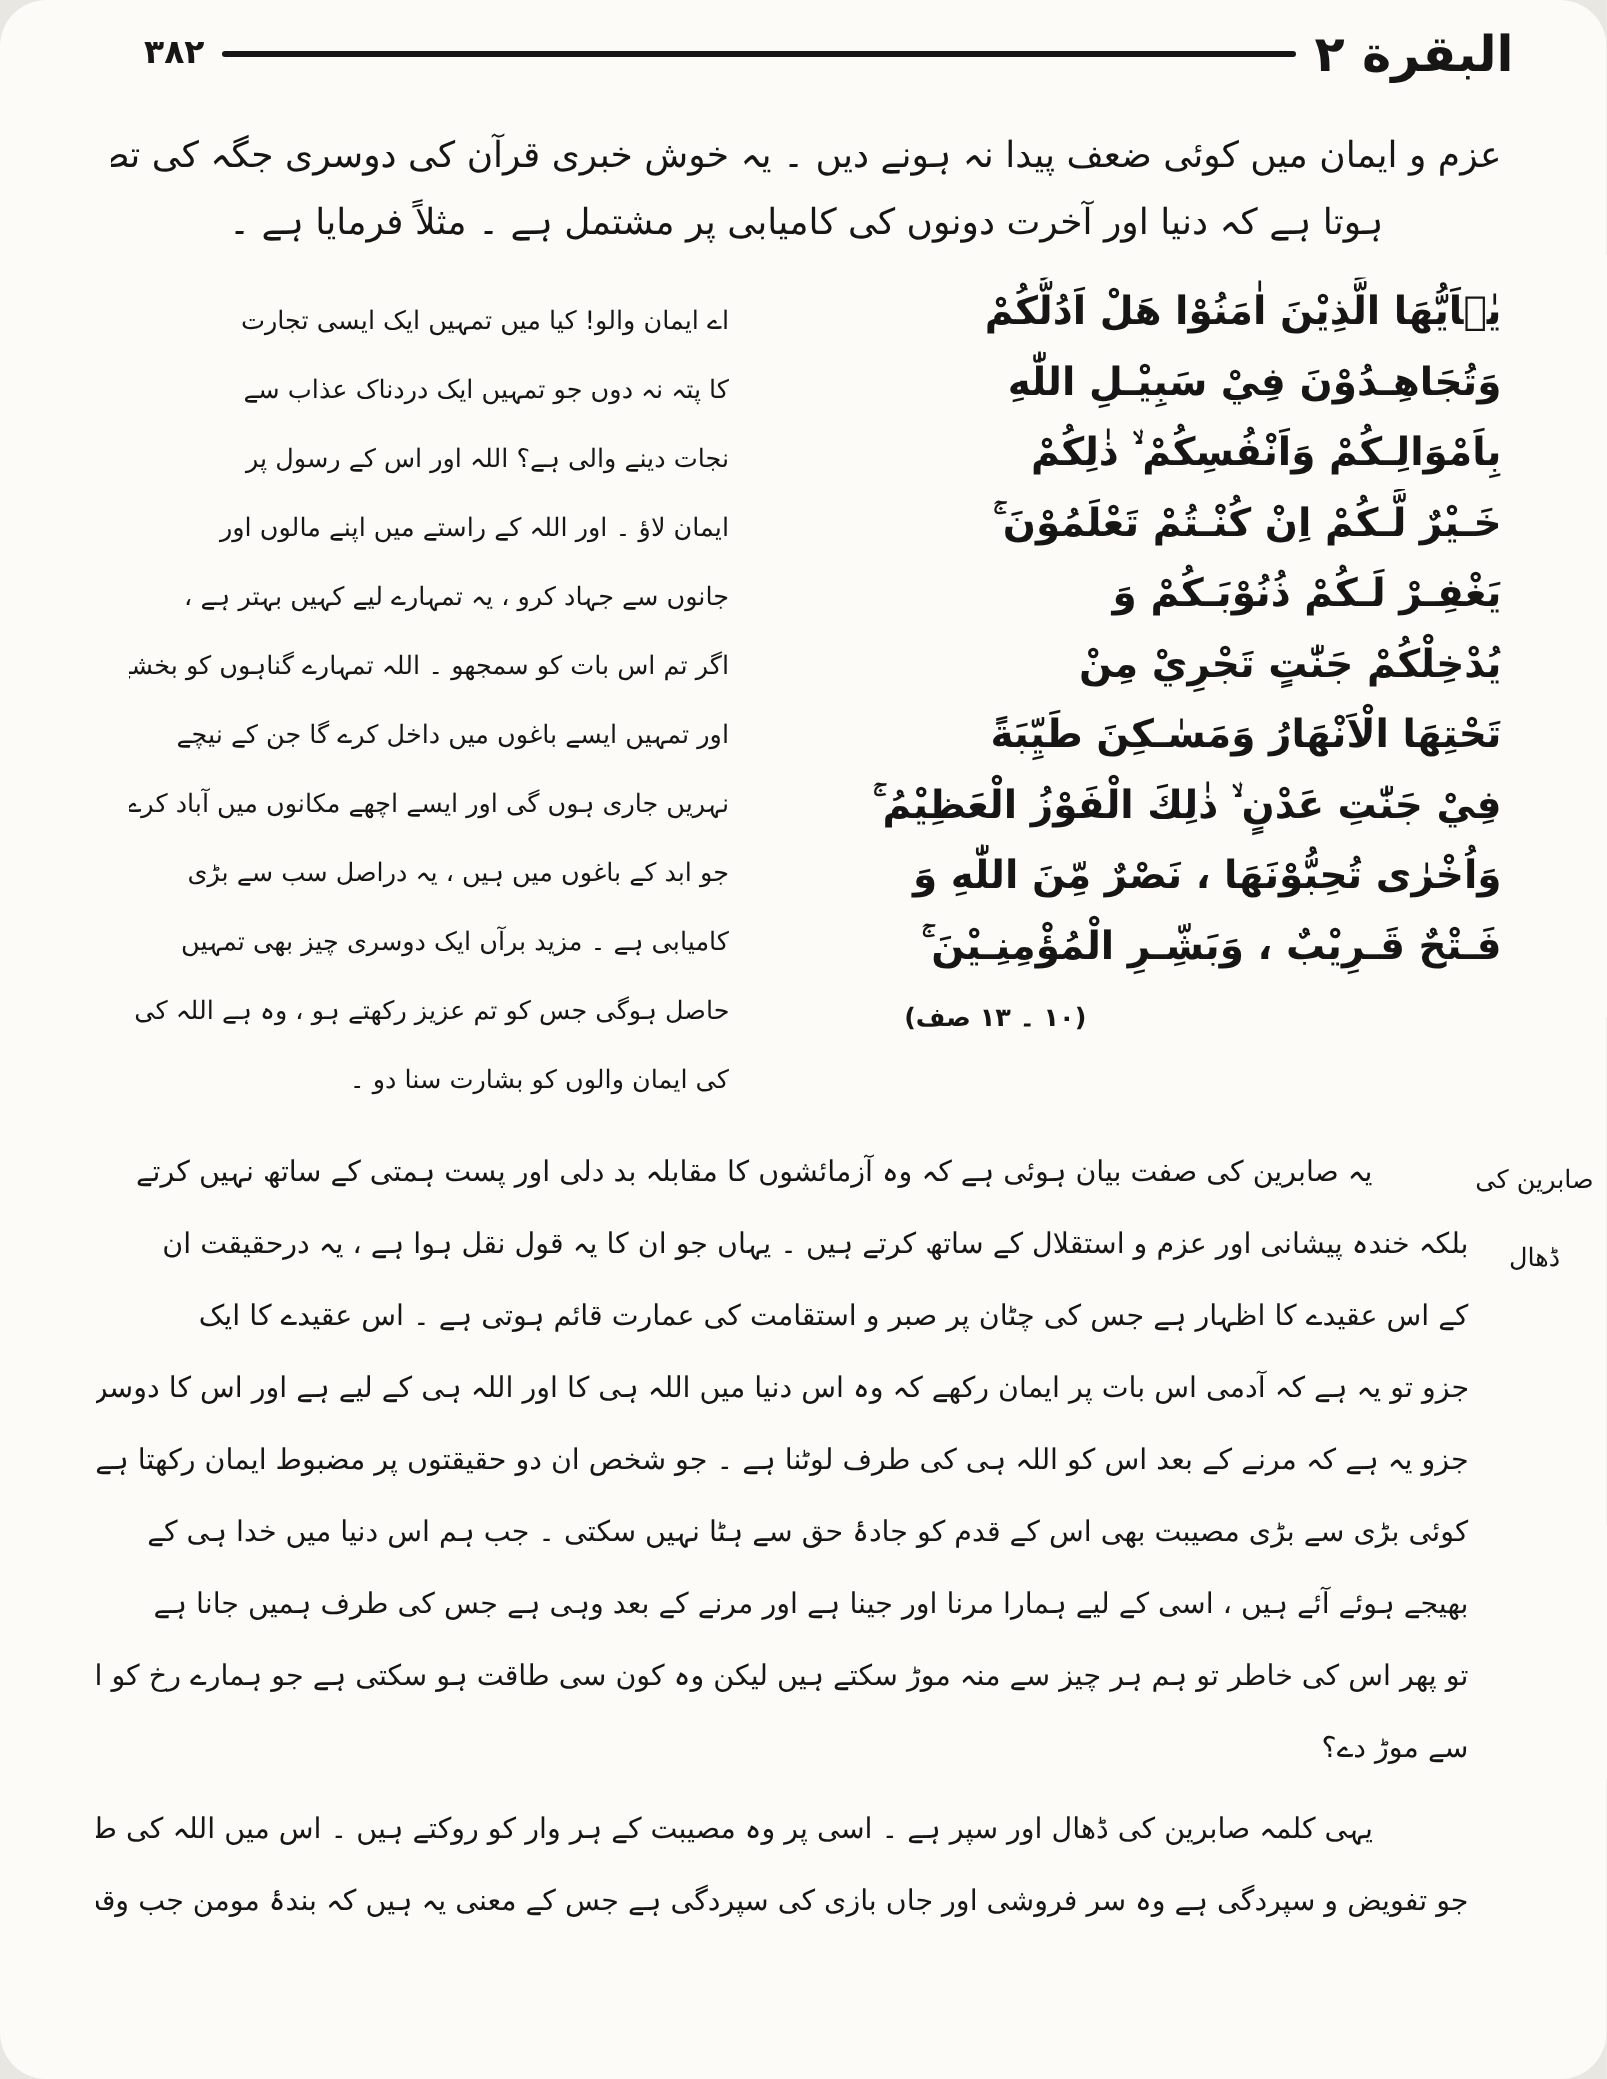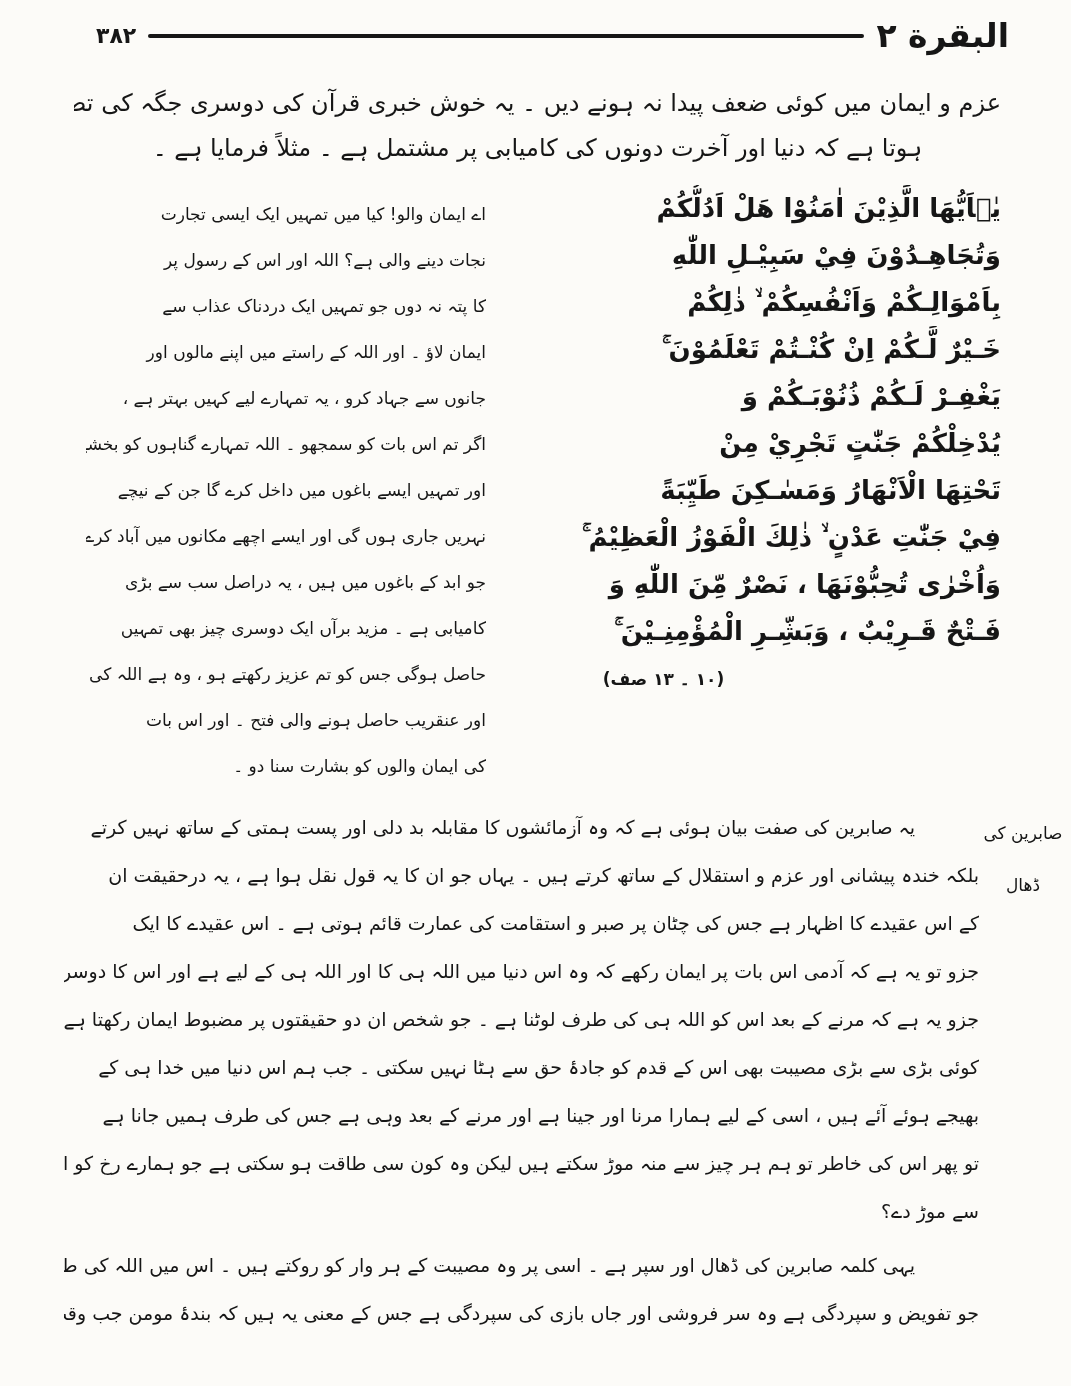--- a/index.html
+++ b/index.html
@@ -5,20 +5,21 @@
   * { margin:0; padding:0; box-sizing:border-box; }
   html,body { background:#e9e7e1; }
   .page {
     position:relative;
     width:1071px; height:1386px;
     margin:0 auto;
     background:#fcfbf8;
     color:#161616;
     font-family:"DejaVu Sans", sans-serif;
     overflow:hidden;
+    border-radius:31px;
   }
   
   .page-header {
     display:flex; align-items:center;
     margin:16px 62px 0 96px; gap:12px;
     direction:ltr;
   }
   .pageno { font-size:22px; font-weight:bold; letter-spacing:1px; }
   .rule   { flex:1; height:4px; background:#161616; border-radius:2px; }
   .surah  { font-size:33px; font-weight:bold; }
@@ -99,31 +100,30 @@
           <div class="a-line">تَحْتِهَا الْاَنْهَارُ وَمَسٰـكِنَ طَيِّبَةً</div>
           <div class="a-line">فِيْ جَنّٰتِ عَدْنٍ ۙ ذٰلِكَ الْفَوْزُ الْعَظِيْمُ ۚ</div>
           <div class="a-line">وَاُخْرٰى تُحِبُّوْنَهَا ، نَصْرٌ مِّنَ اللّٰهِ وَ</div>
           <div class="a-line">فَـتْحٌ قَـرِيْبٌ ، وَبَشِّـرِ الْمُؤْمِنِـيْنَ ۚ</div>
         </div>
       <div class="reference">(۱۰ ۔ ۱۳ صف)</div>
     </div>
     <div class="trans-col">
       <div>
           <div class="t-line">اے ایمان والو! کیا میں تمہیں ایک ایسی تجارت</div>
+          <div class="t-line">کا پتہ نہ دوں جو تمہیں ایک دردناک عذاب سے</div>
           <div class="t-line">نجات دینے والی ہے؟ اللہ اور اس کے رسول پر</div>
-          <div class="t-line">کا پتہ نہ دوں جو تمہیں ایک دردناک عذاب سے</div>
           <div class="t-line">ایمان لاؤ ۔ اور اللہ کے راستے میں اپنے مالوں اور</div>
           <div class="t-line">جانوں سے جہاد کرو ، یہ تمہارے لیے کہیں بہتر ہے ،</div>
           <div class="t-line">اگر تم اس بات کو سمجھو ۔ اللہ تمہارے گناہوں کو بخشے گا ۔</div>
           <div class="t-line">اور تمہیں ایسے باغوں میں داخل کرے گا جن کے نیچے</div>
           <div class="t-line">نہریں جاری ہوں گی اور ایسے اچھے مکانوں میں آباد کرے گا</div>
           <div class="t-line">جو ابد کے باغوں میں ہیں ، یہ دراصل سب سے بڑی</div>
           <div class="t-line">کامیابی ہے ۔ مزید برآں ایک دوسری چیز بھی تمہیں</div>
           <div class="t-line">حاصل ہوگی جس کو تم عزیز رکھتے ہو ، وہ ہے اللہ کی مدد</div>
-          <div class="t-line">اور عنقریب حاصل ہونے والی فتح ۔ اور اس بات</div>
           <div class="t-line">کی ایمان والوں کو بشارت سنا دو ۔</div>
         </div>
     </div>
   </section>
 
 
   <section class="commentary">
     <aside class="margin-col">
       <div class="note">صابرین کی</div>
       <div class="note">ڈھال</div>

